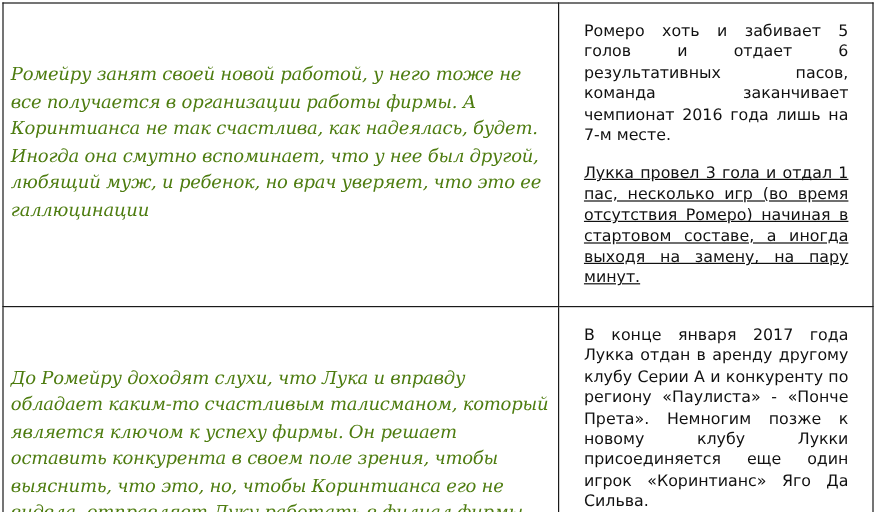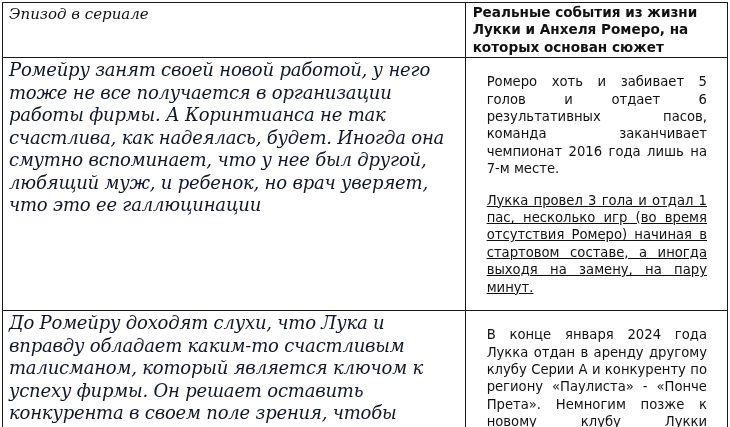--- a/index.html
+++ b/index.html
@@ -24,25 +24,26 @@
     .doc-table td {
       border: 1.5px solid #1a1a1a;
       vertical-align: top;
       padding: 0;
     }
     .col-left { width: 462px; }
     .col-right { width: 262px; }
     .cell-left {
       font-family: "DejaVu Serif", serif;
       font-style: italic;
-      font-size: 18px;
+      font-size: 15px;
       line-height: 22.5px;
-      color: #0f172a;
+      color: #4d7c0f;
       padding: 1px 6px 0 6px;
       letter-spacing: -0.2px;
+      margin-top: 47px;
     }
     .cell-right {
       font-family: "DejaVu Sans", sans-serif;
       font-size: 13.2px;
       line-height: 17.4px;
       color: #111;
       padding: 1px 6px 0 7px;
       text-align: justify;
     }
     .hdr-left {
@@ -69,43 +70,35 @@
   </style>
 </head>
 <body>
 
 <table class="doc-table">
   <colgroup>
     <col class="col-left">
     <col class="col-right">
   </colgroup>
   <tbody>
-      <tr class="row-header">
-    <td>
-      <div class="hdr-left">Эпизод в сериале</div>
-    </td>
-    <td>
-      <div class="hdr-right">Реальные события из жизни Лукки и Анхеля Ромеро, на которых основан сюжет</div>
-    </td>
-  </tr>
   <tr class="row-1">
     <td>
       <div class="cell-left">Ромейру занят своей новой работой, у него тоже не все получается в организации работы фирмы. А Коринтианса не так счастлива, как надеялась, будет. Иногда она смутно вспоминает, что у нее был другой, любящий муж, и ребенок, но врач уверяет, что это ее галлюцинации</div>
     </td>
     <td>
       <div class="cell-right">
         <p class="para">Ромеро хоть и забивает 5 голов и отдает 6 результативных пасов, команда заканчивает чемпионат 2016 года лишь на 7-м месте.</p>
         <p class="para">Лукка провел 3 гола и отдал 1 пас, несколько игр (во время отсутствия Ромеро) начиная в стартовом составе, а иногда выходя на замену, на пару минут.</p>
       </div>
     </td>
   </tr>
   <tr class="row-2">
     <td>
       <div class="cell-left">До Ромейру доходят слухи, что Лука и вправду обладает каким-то счастливым талисманом, который является ключом к успеху фирмы. Он решает оставить конкурента в своем поле зрения, чтобы выяснить, что это, но, чтобы Коринтианса его не видела, отправляет Луку работать в филиал фирмы, вместе со своим информатором Ягу из клана Да Сильвы</div>
     </td>
     <td>
       <div class="cell-right">
-        <p class="para">В конце января 2024 года Лукка отдан в аренду другому клубу Серии А и конкуренту по региону «Паулиста» - «Понче Прета». Немногим позже к новому клубу Лукки присоединяется еще один игрок «Коринтианс» Яго Да Сильва.</p>
+        <p class="para">В конце января 2017 года Лукка отдан в аренду другому клубу Серии А и конкуренту по региону «Паулиста» - «Понче Прета». Немногим позже к новому клубу Лукки присоединяется еще один игрок «Коринтианс» Яго Да Сильва.</p>
       </div>
     </td>
   </tr>
 </tbody>
   </table>
 
 </body></html>

